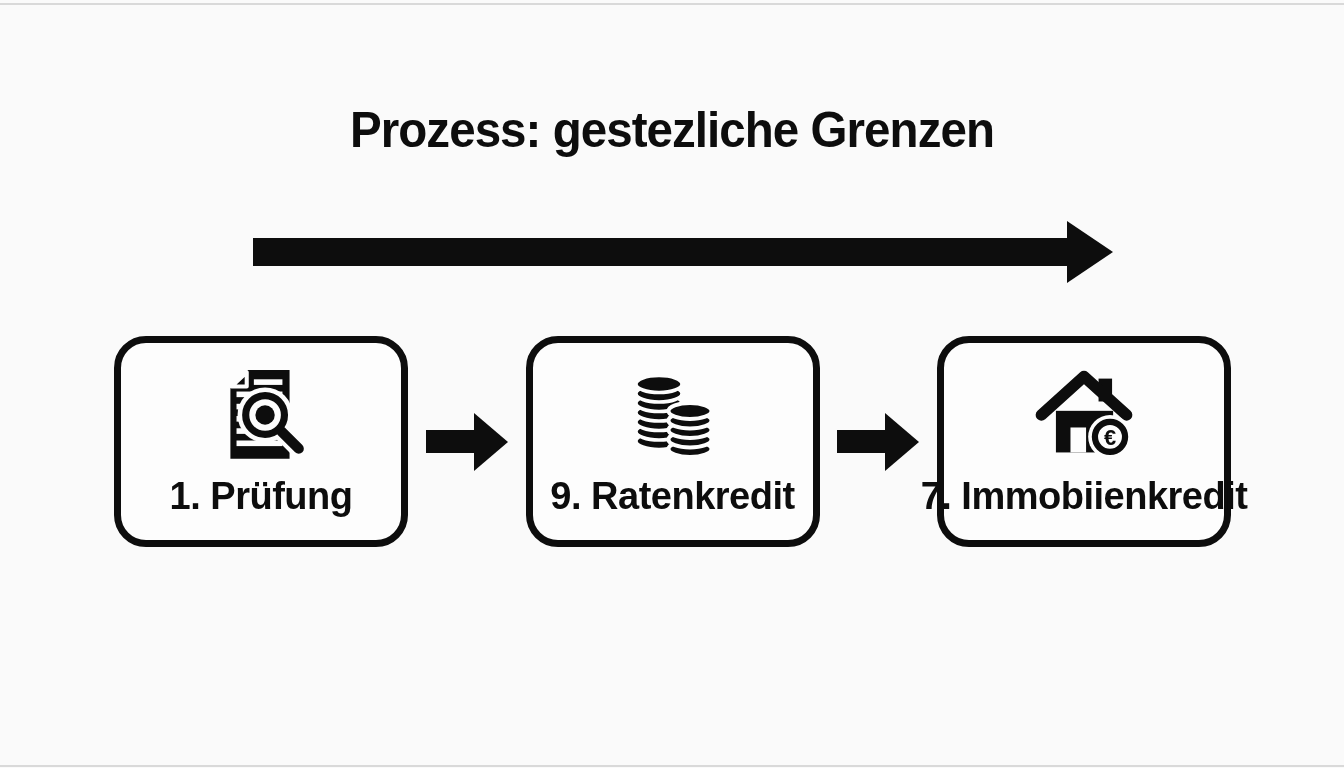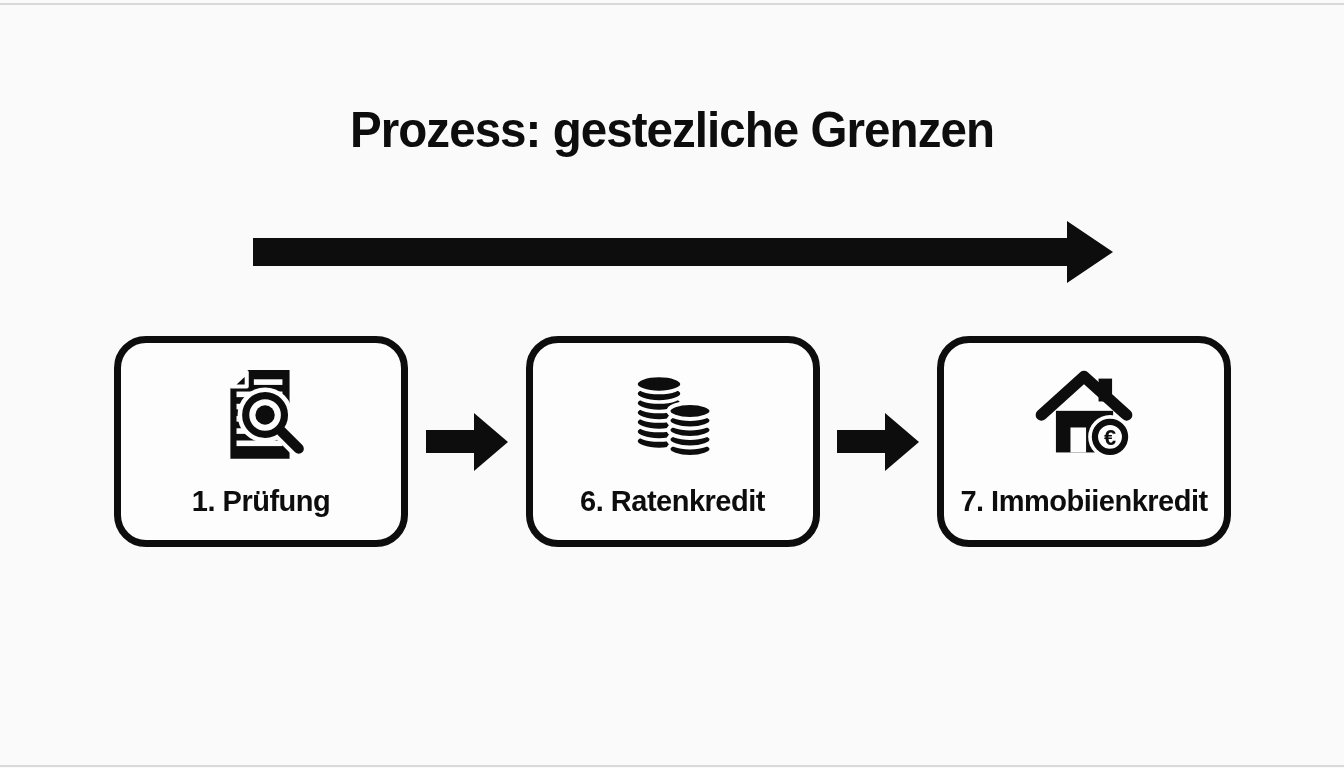--- a/index.html
+++ b/index.html
@@ -90,21 +90,21 @@
   .icon-wrap {
     margin-top: 20px;
     height: 104px;
     display: flex;
     align-items: center;
     justify-content: center;
   }
   .step-label {
     margin-top: auto;
     margin-bottom: 22px;
-    font-size: 29px;
+    font-size: 38px;
     font-weight: 700;
     letter-spacing: -0.5px;
     white-space: nowrap;
   }
 
   
   .connector {
     flex: 1;
     display: flex;
     align-items: center;
@@ -183,21 +183,21 @@
           <ellipse cx="36" cy="28.5" rx="23" ry="8.5" fill="#0d0d0d" stroke="#fdfdfd" stroke-width="3.5"></ellipse>
           <ellipse cx="36" cy="19" rx="23" ry="8.5" fill="#0d0d0d" stroke="#fdfdfd" stroke-width="3.5"></ellipse>
 
           <ellipse cx="67" cy="84" rx="21.5" ry="8" fill="#0d0d0d" stroke="#fdfdfd" stroke-width="4"></ellipse>
           <ellipse cx="67" cy="74.5" rx="21.5" ry="8" fill="#0d0d0d" stroke="#fdfdfd" stroke-width="4"></ellipse>
           <ellipse cx="67" cy="65" rx="21.5" ry="8" fill="#0d0d0d" stroke="#fdfdfd" stroke-width="4"></ellipse>
           <ellipse cx="67" cy="55.5" rx="21.5" ry="8" fill="#0d0d0d" stroke="#fdfdfd" stroke-width="4"></ellipse>
           <ellipse cx="67" cy="46" rx="21.5" ry="8" fill="#0d0d0d" stroke="#fdfdfd" stroke-width="4"></ellipse>
         </svg>
       </div>
-      <div class="step-label">6. Ratenkredit</div>
+      <div class="step-label">9. Ratenkredit</div>
     </div>
 
     <div class="connector">
       <div class="shaft"></div>
       <div class="head"></div>
     </div>
 
     <div class="step-box">
       <div class="icon-wrap">
         <svg viewBox="0 0 100 100" width="104" height="104" aria-hidden="true">

